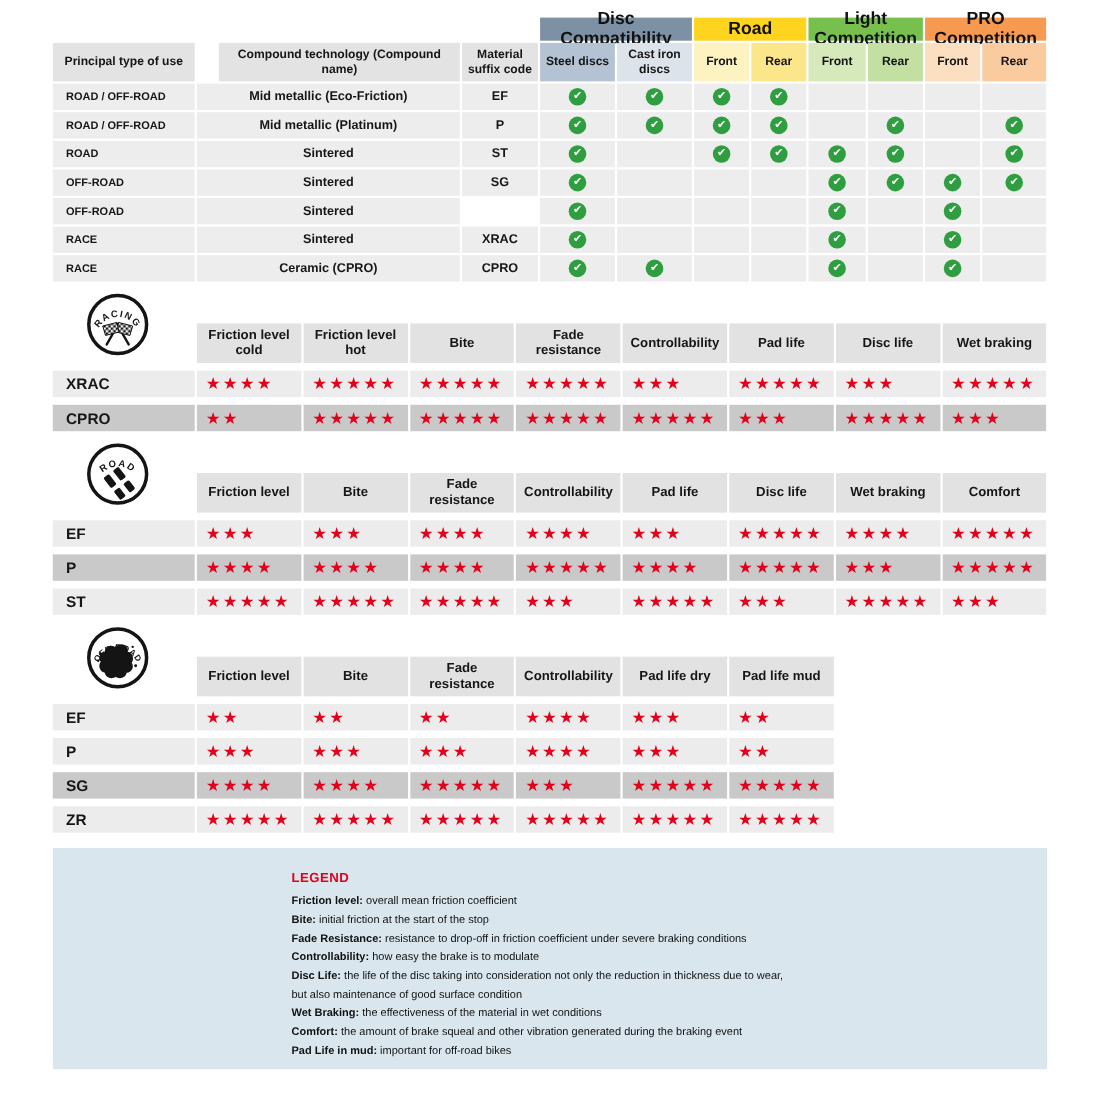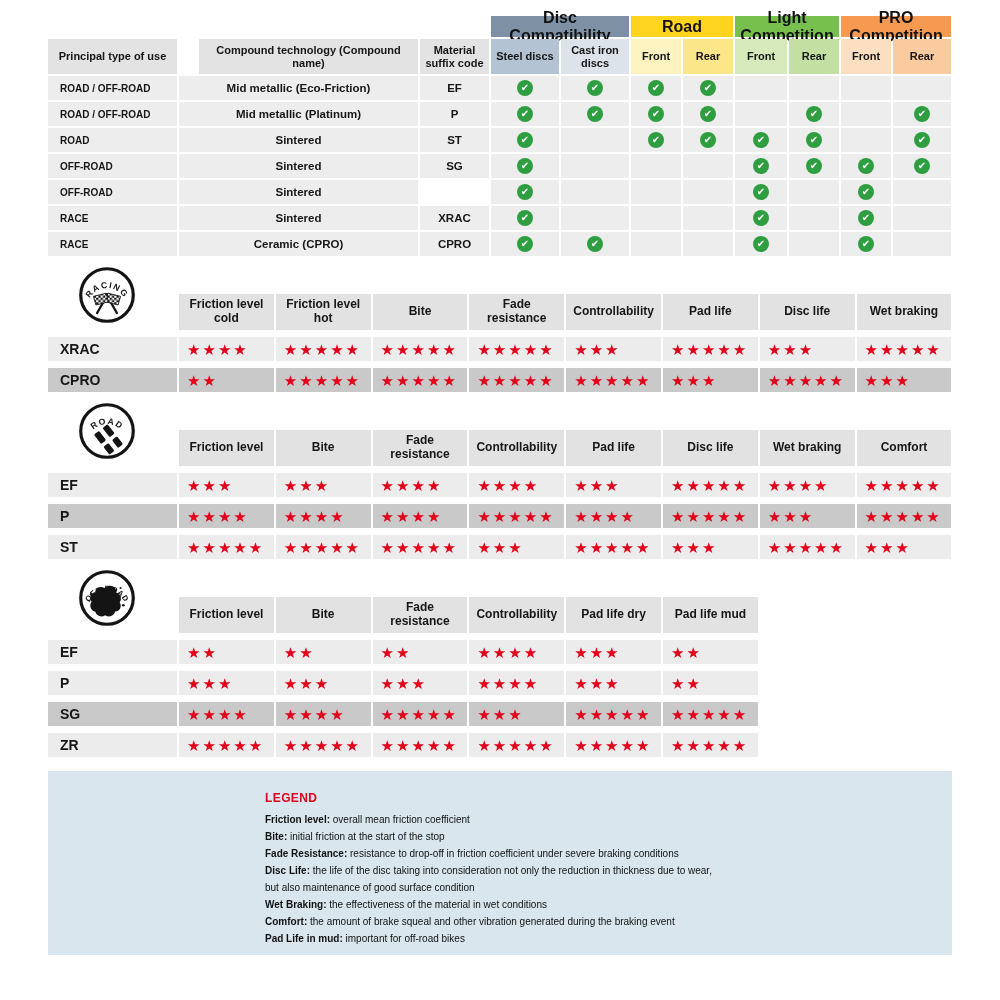--- a/index.html
+++ b/index.html
@@ -374,20 +374,21 @@
         <div class="cell stars shade-light" title="5/5">★★★★★</div>
       </div>
   </div>
 
   <div class="legend">
     <div class="legend-title">LEGEND</div>
     <div>
         <div class="legend-item"><b>Friction level:</b> overall mean friction coefficient</div>
         <div class="legend-item"><b>Bite:</b> initial friction at the start of the stop</div>
         <div class="legend-item"><b>Fade Resistance:</b> resistance to drop-off in friction coefficient under severe braking conditions</div>
+        <div class="legend-item"><b>Controllability:</b> how easy the brake is to modulate</div>
         <div class="legend-item"><b>Disc Life:</b> the life of the disc taking into consideration not only the reduction in thickness due to wear,</div>
         <div class="legend-item">but also maintenance of good surface condition</div>
         <div class="legend-item"><b>Wet Braking:</b> the effectiveness of the material in wet conditions</div>
         <div class="legend-item"><b>Comfort:</b> the amount of brake squeal and other vibration generated during the braking event</div>
         <div class="legend-item"><b>Pad Life in mud:</b> important for off-road bikes</div>
       </div>
   </div>
 
 </div>
 

